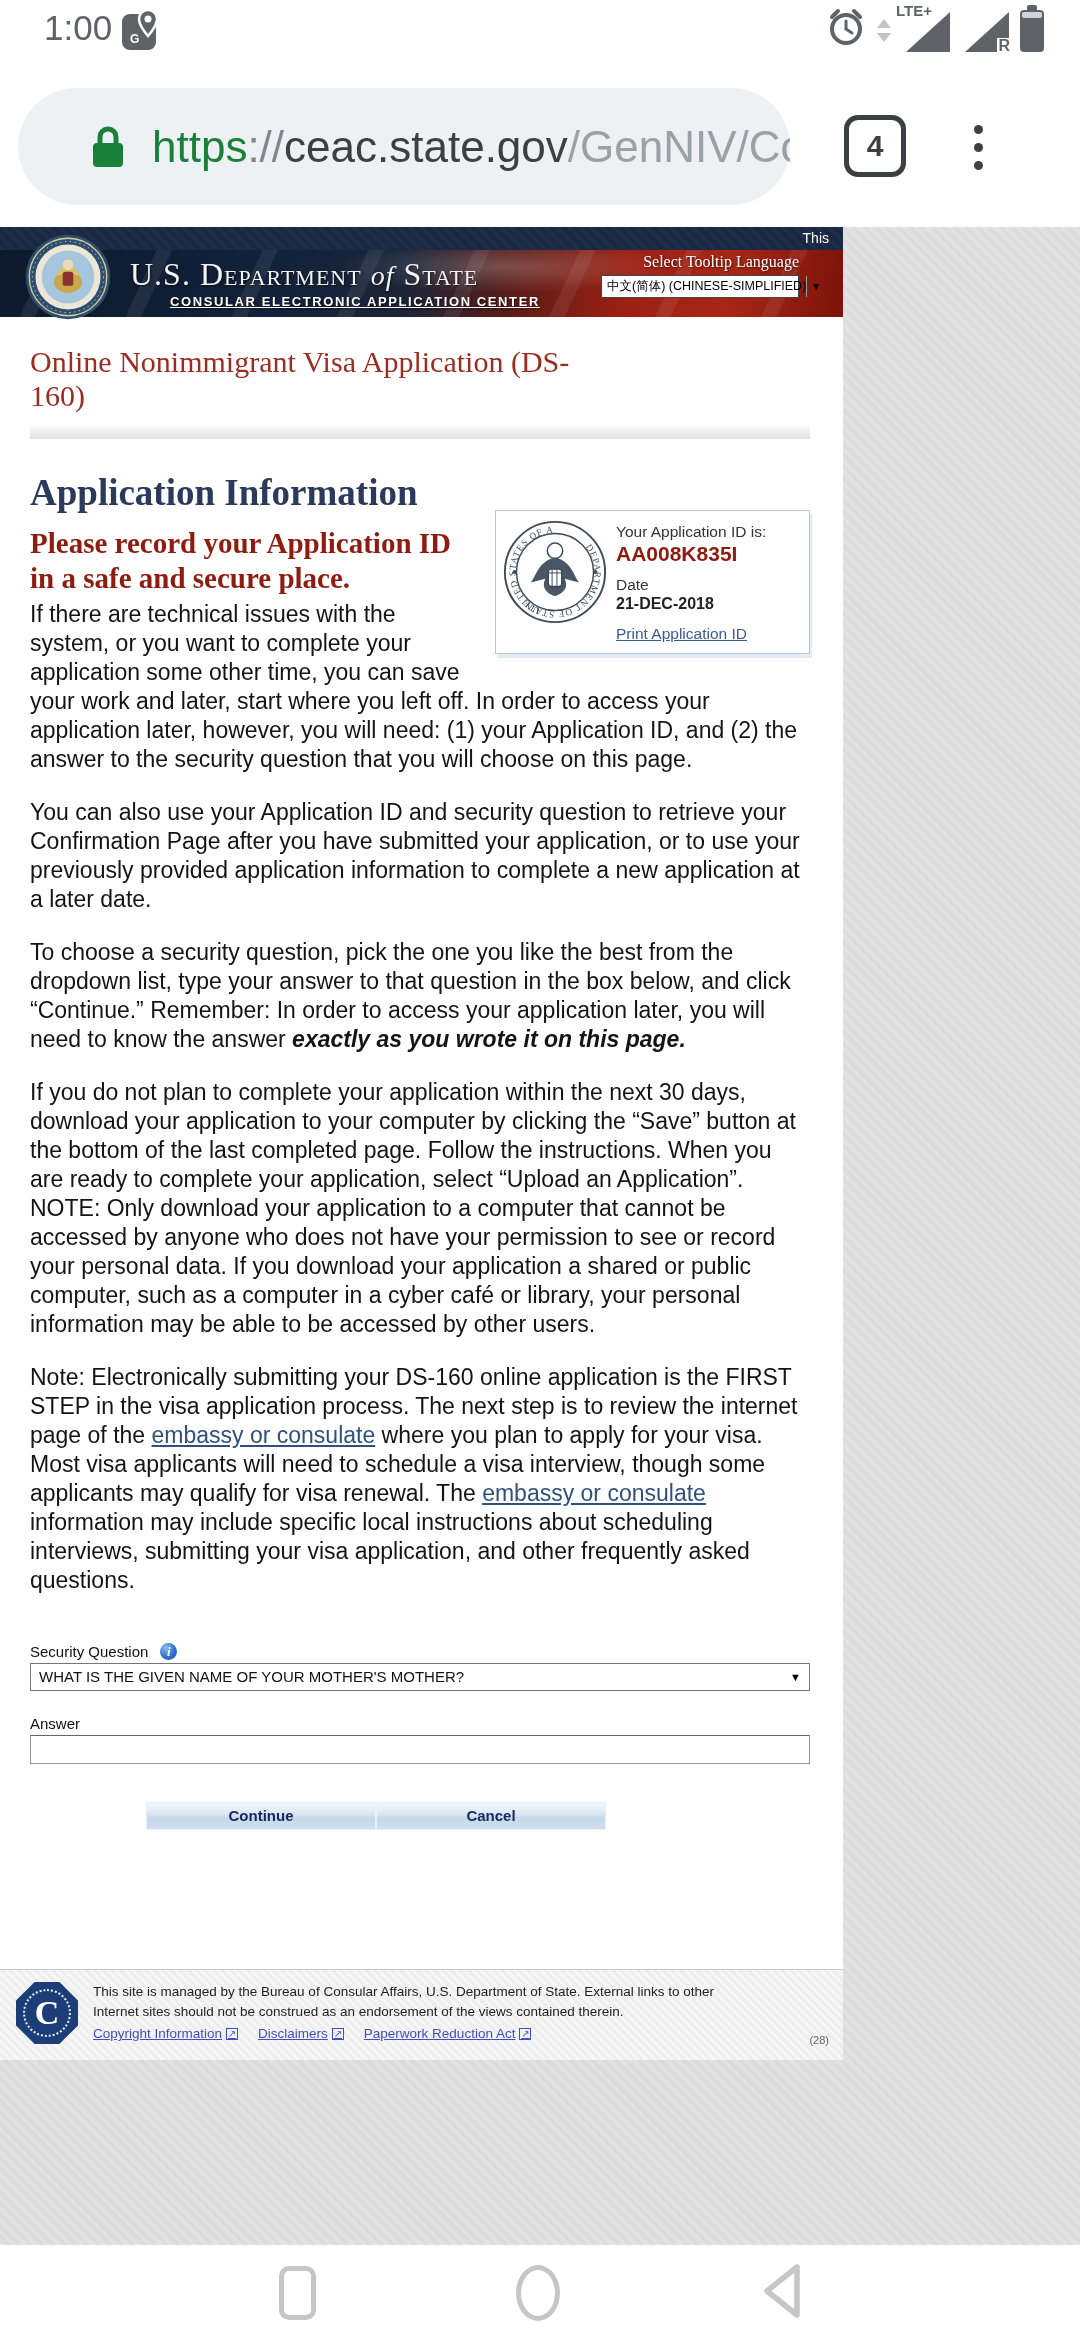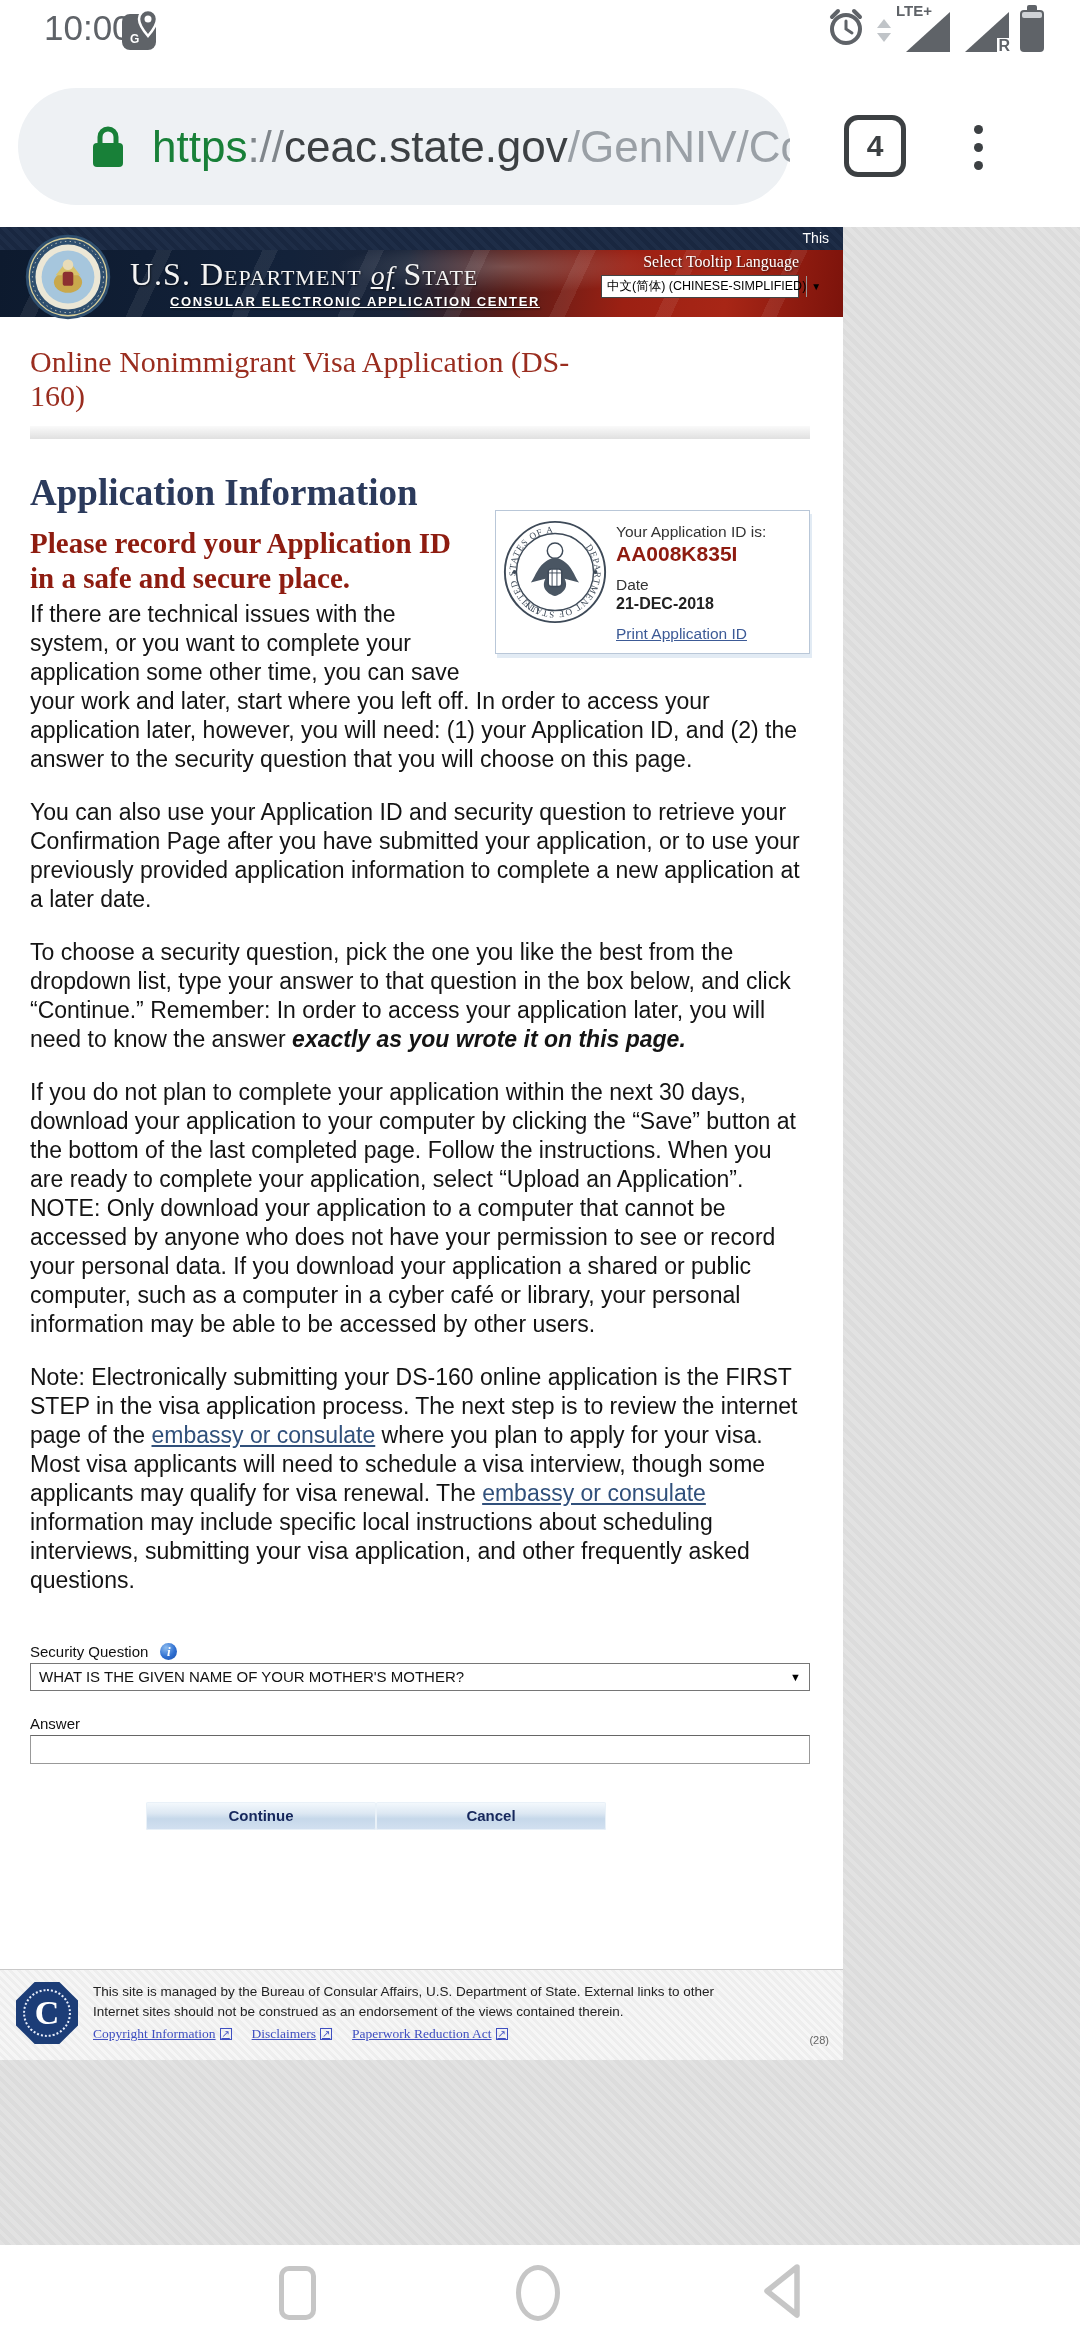--- a/index.html
+++ b/index.html
@@ -47,21 +47,21 @@
   .exit-link { color:#fff; text-decoration:none; }
 
   .banner { flex-shrink:0; position:relative; height:67px;
     background:linear-gradient(97deg,#0d1a2e 0%,#13223a 34%,#1b2539 48%,#571c18 60%,#9c2013 74%,#a82616 86%,#7c130b 100%); }
   .banner::before { content:""; position:absolute; inset:0;
     background:
       radial-gradient(ellipse 260px 40px at 60% 25%, rgba(255,255,255,.22), transparent 65%),
       repeating-linear-gradient(115deg, transparent 0 46px, rgba(255,255,255,.07) 46px 60px, transparent 60px 96px); }
   .banner-seal { position:absolute; left:24px; top:-17px; width:88px; height:88px; z-index:2; }
   .dept-line { position:absolute; left:130px; top:6px; z-index:2; color:#f3f3f3; font-family:"Liberation Serif", serif; font-size:32px; font-variant:small-caps; letter-spacing:1px; text-shadow:1px 1px 2px rgba(0,0,0,.6); }
-  .dept-line .of { font-variant:normal; font-style:italic; font-size:28px;text-decoration:underline; }
+  .dept-line .of { font-variant:normal; font-style:italic; font-size:28px; }
   .dept-sub { position:absolute; left:170px; top:44px; z-index:2; color:#fff; font-size:13px; font-weight:bold; letter-spacing:1.6px; text-shadow:1px 1px 2px rgba(0,0,0,.6);text-decoration:underline; }
   .tooltip-label { position:absolute; right:44px; top:3px; z-index:2; color:#fff; font-family:"Liberation Serif", serif; font-size:16px; text-shadow:1px 1px 2px rgba(0,0,0,.6); }
   .lang-select { position:absolute; right:44px; top:25px; z-index:2; width:198px; height:23px; background:#fff; border:1px solid #444; display:flex; align-items:center; justify-content:space-between; padding:0 3px 0 5px; font-size:12.5px; color:#000; white-space:nowrap; }
   .lang-select .arrow { font-size:10px; border-left:1px solid #999; padding-left:4px; line-height:21px; }
 
   main { flex:1 1 auto; min-height:0; overflow:hidden; padding:0 33px 0 30px; color:#141414; }
 
   h1.page-title { margin-top:28px; font-family:"Liberation Serif", serif; font-weight:normal; font-size:30px; line-height:1.14; color:#9a2d1f; }
   .divider { margin-top:13px; height:13px; background:linear-gradient(180deg,#fafafa 0%,#ececec 55%,#e0e0e0 100%); }
   h2.section-title { margin-top:32px; font-family:"Liberation Serif", serif; font-weight:bold; font-size:37px; color:#2b3a5c; }
@@ -92,35 +92,35 @@
   .buttons-row { display:flex; margin:38px 0 20px; padding-left:116px; }
   .btn { width:230px; height:28px; display:flex; align-items:center; justify-content:center; font-size:15px; font-weight:bold; color:#16275c; border-radius:2px;
     background:linear-gradient(180deg,#f5f9fd 0%,#dde8f3 40%,#c6d8ea 60%,#d3e1f1 100%); box-shadow:inset 0 0 0 1px #e9f1f8; }
 
   .page-footer { flex-shrink:0; margin-top:auto; position:relative; border-top:1px solid #c9c9c9; padding:12px 16px 16px; display:flex; gap:15px; align-items:flex-start;
     background:repeating-linear-gradient(45deg,#f6f6f6 0 3px,#eeeeee 3px 6px); }
   .ca-badge { flex-shrink:0; width:62px; height:62px; background:#1c3d77; clip-path:polygon(30% 0,70% 0,100% 30%,100% 70%,70% 100%,30% 100%,0 70%,0 30%); display:flex; align-items:center; justify-content:center; position:relative; }
   .ca-badge::after { content:""; position:absolute; inset:7px; border-radius:50%; border:2px dotted #e8eefb; }
   .ca-badge span { color:#fff; font-family:"Liberation Serif", serif; font-weight:bold; font-size:34px; }
   .footer-body { font-size:13.5px; color:#222; line-height:1.45; max-width:655px; }
-  .footer-links { margin-top:3px; display:flex; gap:20px; align-items:center;font-family:Liberation Serif, serif; }
+  .footer-links { margin-top:3px; display:flex; gap:20px; align-items:center; }
   .footer-link { color:#3f4fc1; text-decoration:underline; display:inline-flex; align-items:center; }
   .ext-icon { display:inline-block; font-size:10px; line-height:10px; width:12px; height:12px; border:1px solid #3f4fc1; color:#3f4fc1; text-align:center; margin-left:4px; text-decoration:none; }
   .page-ref { position:absolute; right:14px; bottom:14px; font-size:11px; color:#666; }
 
   
   .nav-bar { position:absolute; top:2245px; left:0; width:1080px; height:95px; background:#fff; display:flex; align-items:center; justify-content:center; gap:200px; }
   .nav-square { width:37px; height:54px; border:5px solid #c6c6c6; border-radius:10px; }
   .nav-circle { width:44px; height:56px; border:5px solid #c6c6c6; border-radius:50%; }
 </style>
 </head>
 <body>
 
 <div class="status-bar">
-  <span class="sb-time">10:00</span>
+  <span class="sb-time">1:00</span>
   <span class="maps-icon">
     <svg width="40" height="40" viewBox="0 0 40 40">
         <rect x="0" y="4" width="34" height="36" rx="8" fill="#5f6368"></rect>
         <path d="M26 0c-5 0-9 4-9 9 0 6.5 9 17 9 17s9-10.5 9-17c0-5-4-9-9-9z" fill="#5f6368" stroke="#fff" stroke-width="2.5"></path>
         <circle cx="26" cy="9" r="3.5" fill="#fff"></circle>
         <text x="8" y="33" font-size="12" fill="#fff" font-family="Liberation Sans, sans-serif" font-weight="bold">G</text>
       </svg>
   </span>
   <div class="sb-right">
     <span class="alarm-icon">

